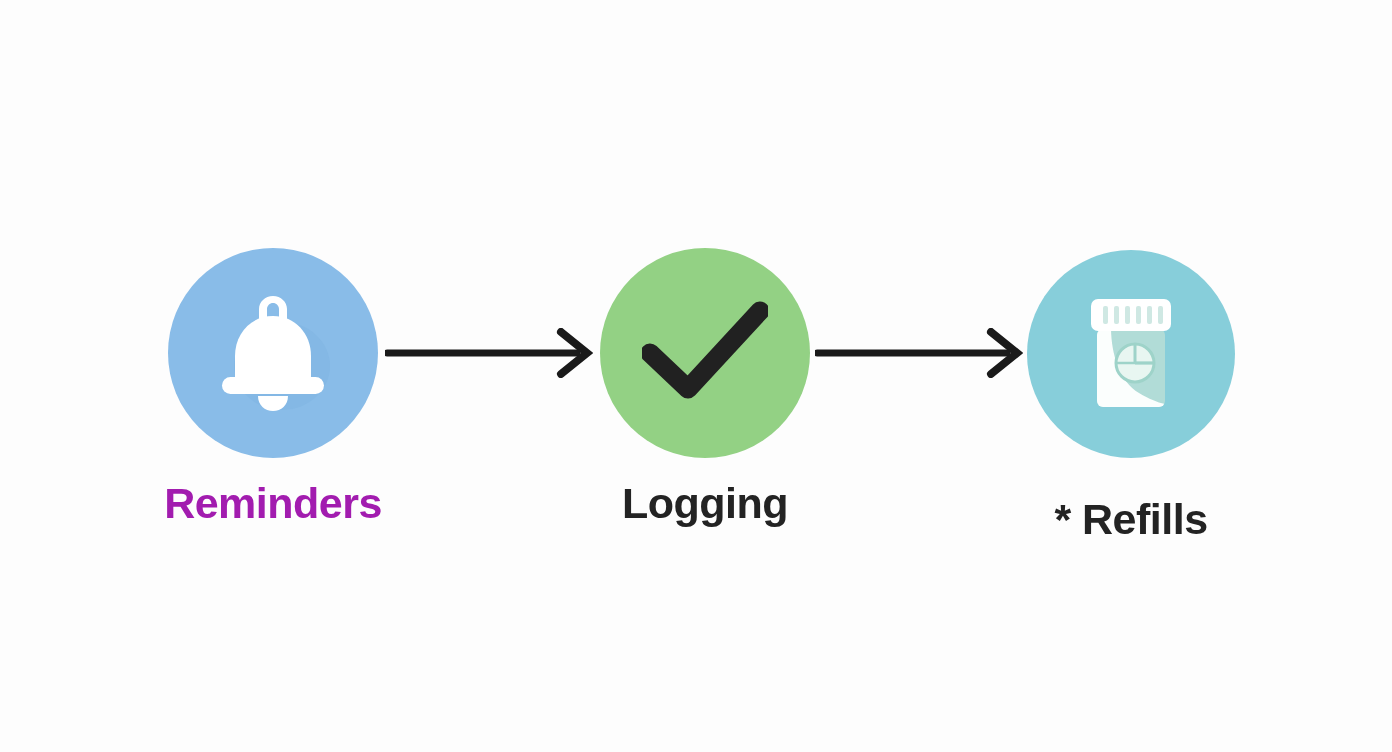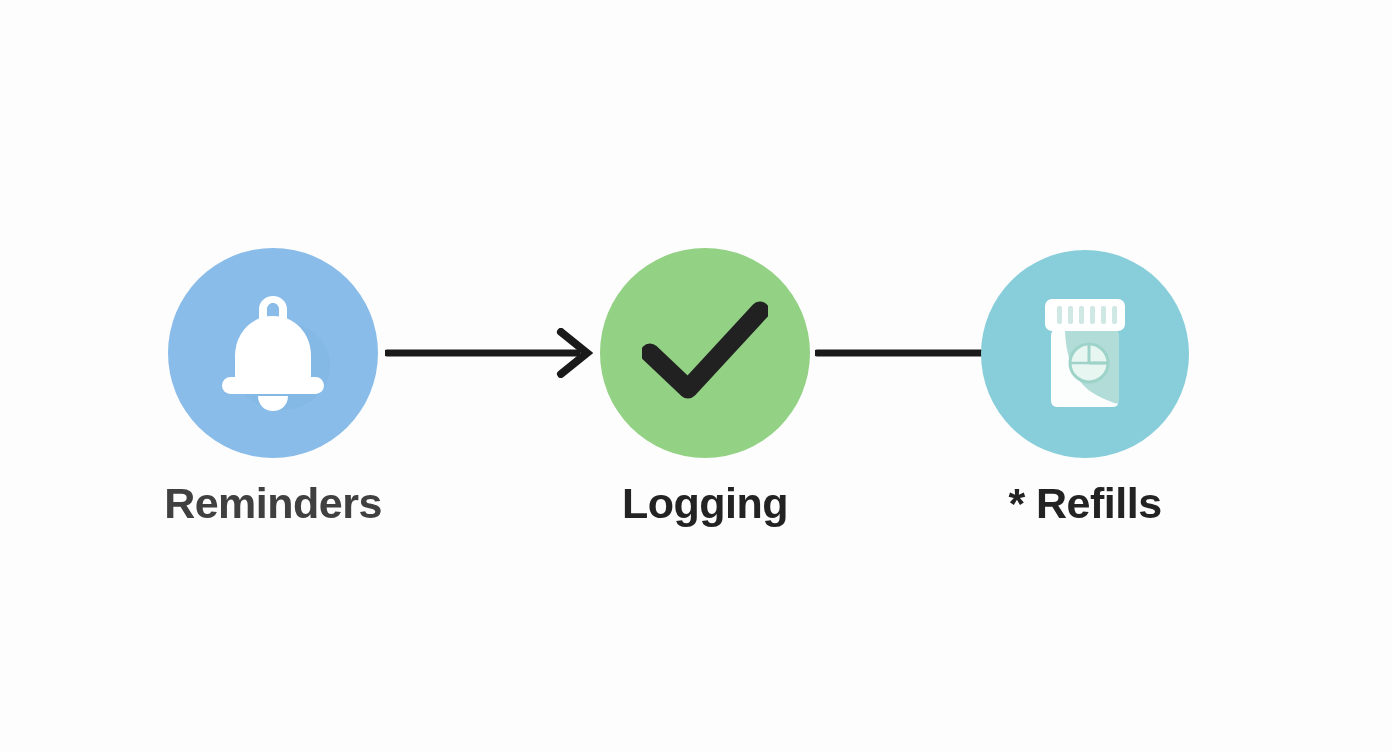--- a/index.html
+++ b/index.html
@@ -35,21 +35,21 @@
     position: absolute;
     top: 248px;
     width: 210px;
     display: flex;
     flex-direction: column;
     align-items: center;
   }
 
   .node-reminders { left: 168px; }
   .node-logging   { left: 600px; text-align: right; }
-  .node-refills   { left: 980px; }
+  .node-refills   { left: 1026px; gap: 16px; }
 
   .circle {
     position: relative;
     width: 210px;
     height: 210px;
     border-radius: 50%;
     display: flex;
     align-items: center;
     justify-content: center;
     box-sizing: border-box;
@@ -101,21 +101,21 @@
                      c3.3 0 6 2.7 6 6 v10 h8 v-10 c0 -7 -6 -13 -14 -13 z"></path>
 
             <path d="M59 24 c-22 0 -38 17.5 -38 40 v24 h76 v-24 c0 -22.5 -16 -40 -38 -40 z"></path>
 
             <rect x="8" y="85" width="102" height="17" rx="8.5"></rect>
 
             <path d="M44 104 h30 c0 9 -6.8 15 -15 15 c-8.2 0 -15 -6 -15 -15 z"></path>
           </g>
         </svg>
       </div>
-      <div class="node-label" style="color: #404040;">Reminders</div>
+      <div class="node-label" style="color: #a21caf;">Reminders</div>
     </div>
 
     <div class="arrow arrow-1">
       <svg width="208" height="50" viewBox="0 0 208 50" aria-hidden="true">
         <line x1="2" y1="25" x2="192" y2="25" stroke="#1a1a1a" stroke-width="7" stroke-linecap="round"></line>
         <polyline points="176,4 202,25 176,46" fill="none" stroke="#1a1a1a" stroke-width="8" stroke-linecap="round" stroke-linejoin="miter"></polyline>
       </svg>
     </div>
 
     <div class="node node-logging">

